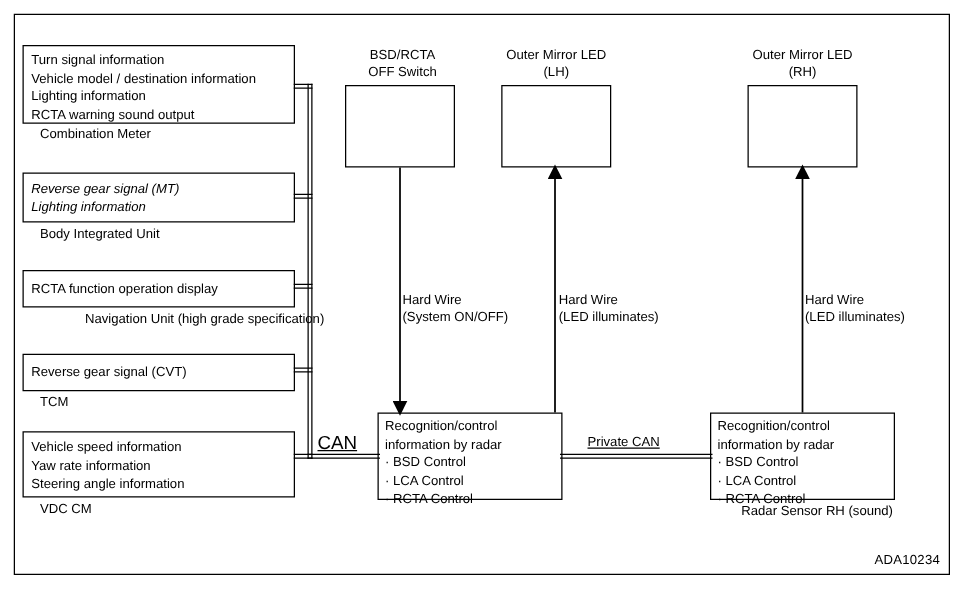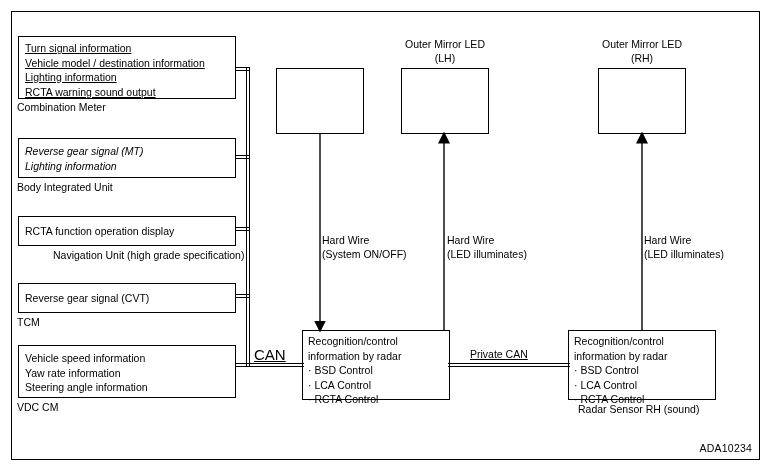--- a/index.html
+++ b/index.html
@@ -42,20 +42,21 @@
     line-height: 14.5px;
     color: #000000;
     white-space: pre;
   }
   .caption {
     position: absolute;
     font-size: 10.5px;
     line-height: 13px;
     color: #000000;
     white-space: pre;
+    margin-left: 15px;
   }
   .hdr {
     position: absolute;
     font-size: 10.5px;
     line-height: 13.5px;
     color: #000000;
     text-align: center;
     white-space: pre;
   }
   .wirelabel {
@@ -117,21 +118,21 @@
   }
 </style>
 </head>
 <body>
 
 <div id="page">
 
   <div id="figure-frame"></div>
 
   <div class="node" style="left:18px; top:36px; width:218px; height:63px;"></div>
-  <div class="node-lines" style="left:25px; top:41px; width:206px;text-decoration:underline;">Turn signal information
+  <div class="node-lines" style="left:25px; top:41px; width:206px;">Turn signal information
 Vehicle model / destination information
 Lighting information
 RCTA warning sound output</div>
   <div class="caption" style="left:17px; top:101px;">Combination Meter</div>
 
   <div class="node" style="left:18px; top:138px; width:218px; height:40px;"></div>
   <div class="node-lines" style="left:25px; top:144px; width:206px;font-style:italic;">Reverse gear signal (MT)
 Lighting information</div>
   <div class="caption" style="left:17px; top:181px;">Body Integrated Unit</div>
 
@@ -142,20 +143,22 @@
   <div class="node" style="left:18px; top:283px; width:218px; height:30px;"></div>
   <div class="node-lines" style="left:25px; top:291px; width:206px;">Reverse gear signal (CVT)</div>
   <div class="caption" style="left:17px; top:316px;">TCM</div>
 
   <div class="node" style="left:18px; top:345px; width:218px; height:53px;"></div>
   <div class="node-lines" style="left:25px; top:351px; width:206px;">Vehicle speed information
 Yaw rate information
 Steering angle information</div>
   <div class="caption" style="left:17px; top:401px;">VDC CM</div>
 
+  <div class="hdr" style="left:264px; top:38px; width:116px;">BSD/RCTA
+OFF Switch</div>
   <div class="node" style="left:276px; top:68px; width:88px; height:66px;"></div>
 
   <div class="hdr" style="left:381px; top:38px; width:128px;">Outer Mirror LED
 (LH)</div>
   <div class="node" style="left:401px; top:68px; width:88px; height:66px;"></div>
 
   <div class="hdr" style="left:578px; top:38px; width:128px;">Outer Mirror LED
 (RH)</div>
   <div class="node" style="left:598px; top:68px; width:88px; height:66px;"></div>
 

